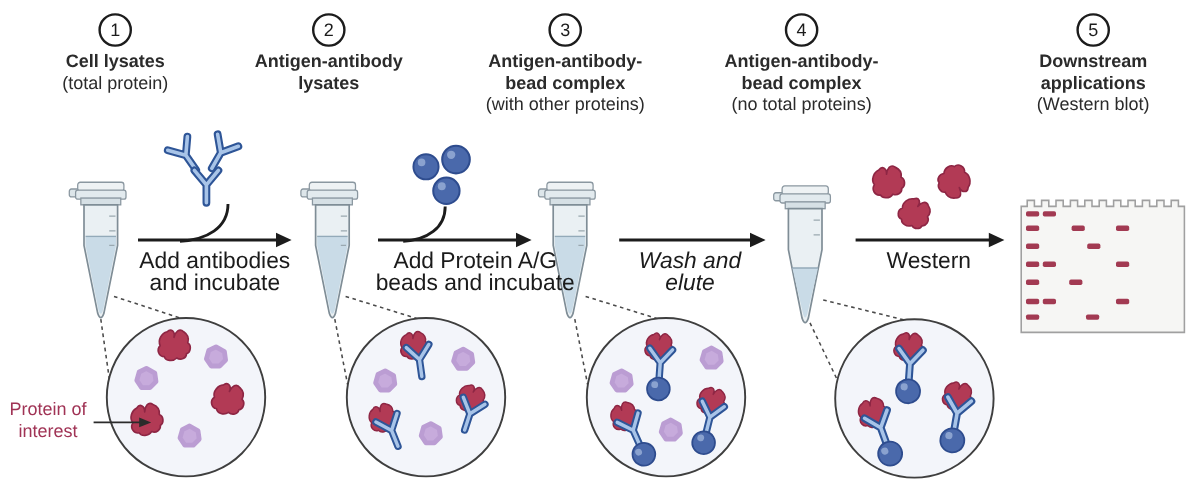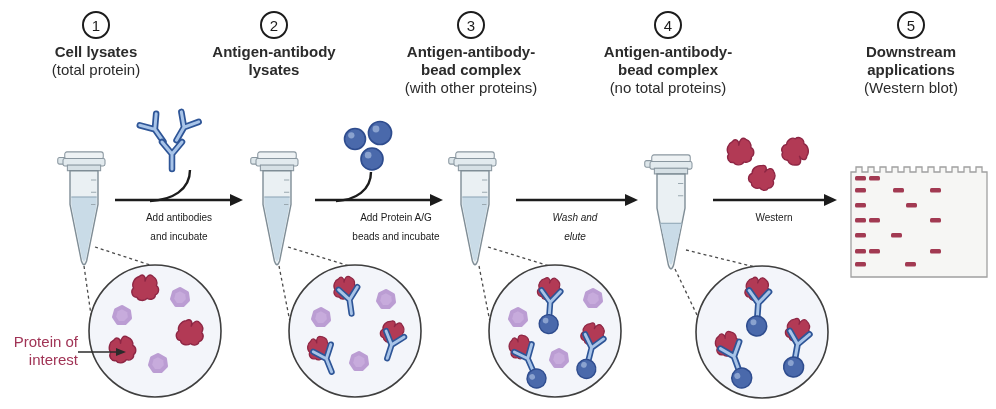--- a/index.html
+++ b/index.html
@@ -15,25 +15,25 @@
     font-size:15px;color:#1c1c1c;background:#ffffff;box-sizing:border-box;
   }
   .step .title{
     font-weight:bold;font-size:15px;line-height:18px;color:#2b2b2b;white-space:pre-line;
   }
   .step .subtitle{
     font-size:15px;line-height:18px;color:#2b2b2b;white-space:pre-line;
   }
   .arrow-label{
     position:absolute;top:208px;width:190px;text-align:center;
-    font-size:10px;line-height:19px;color:#1b1b1b;white-space:pre-line;
+    font-size:19px;line-height:19px;color:#1b1b1b;white-space:pre-line;
     transform:translateX(-50%);
   }
   .poi-label{
-    position:absolute;left:2px;top:333px;width:76px;text-align:right;
+    position:absolute;left:2px;top:333px;width:76px;text-align:center;
     font-size:15px;line-height:18px;color:#a03355;white-space:pre-line;
   }
 </style>
 </head>
 <body>
 
 <div id="canvas">
 
   <svg class="art" width="996" height="409" viewBox="0 0 996 409">
     <defs>

